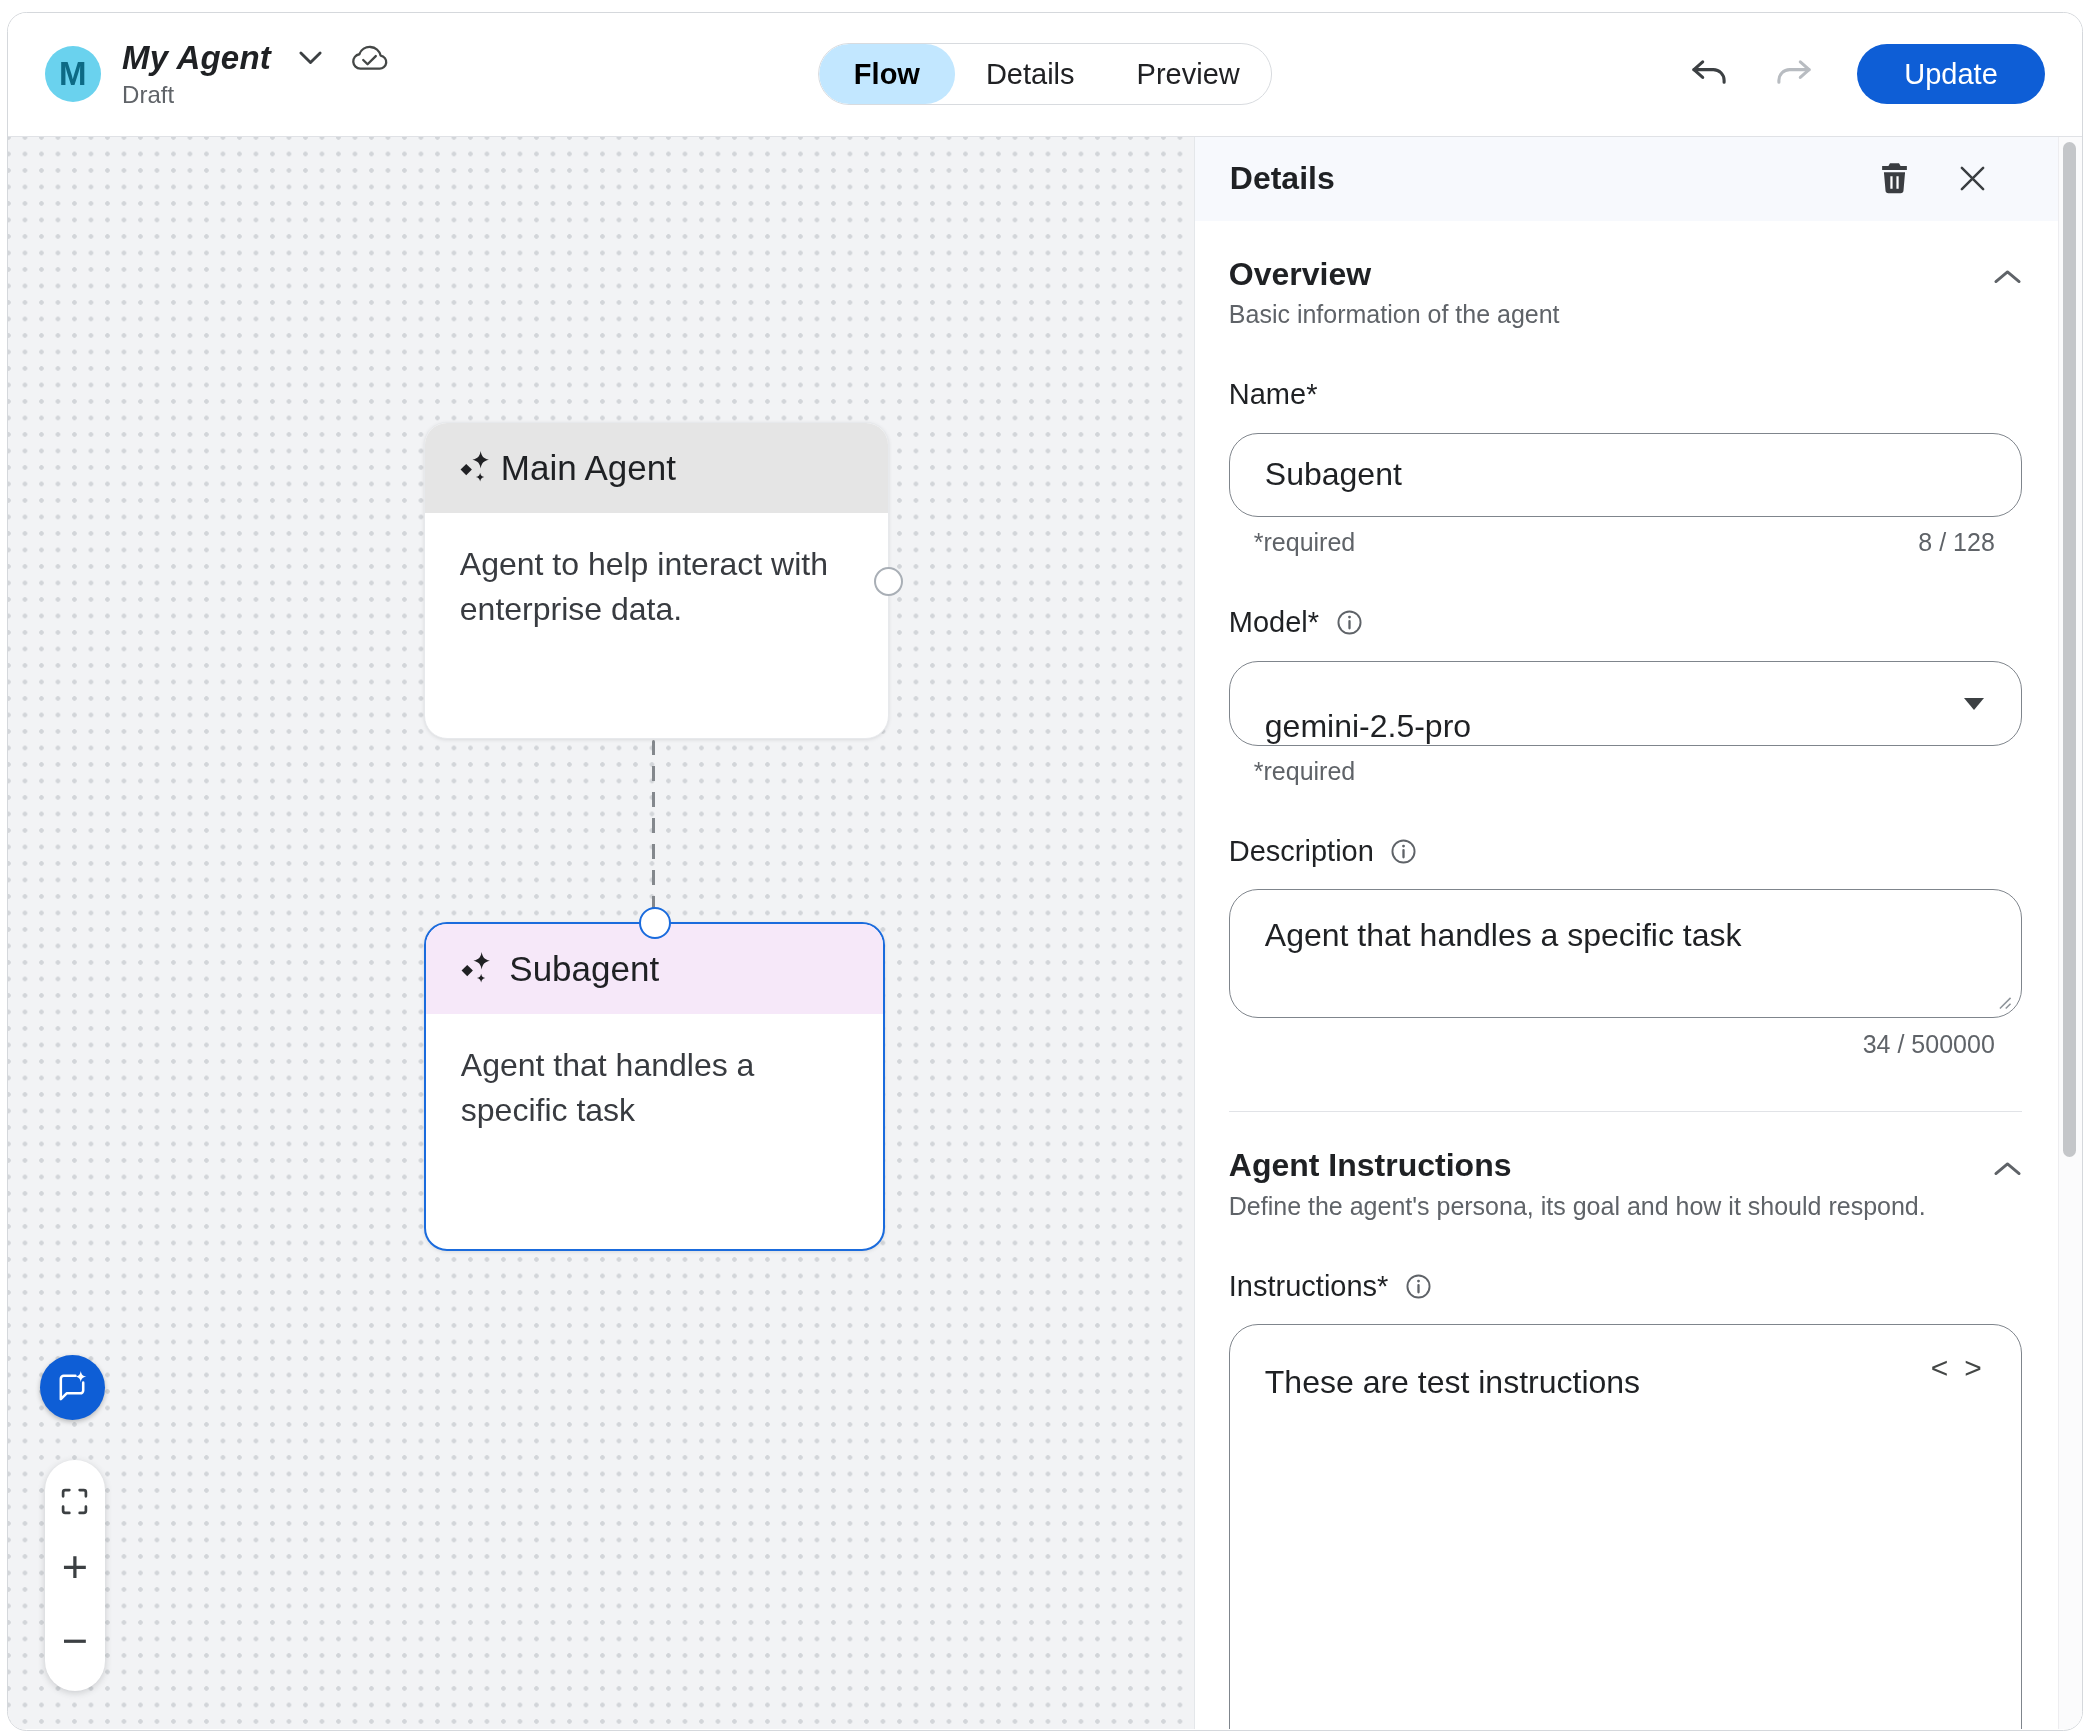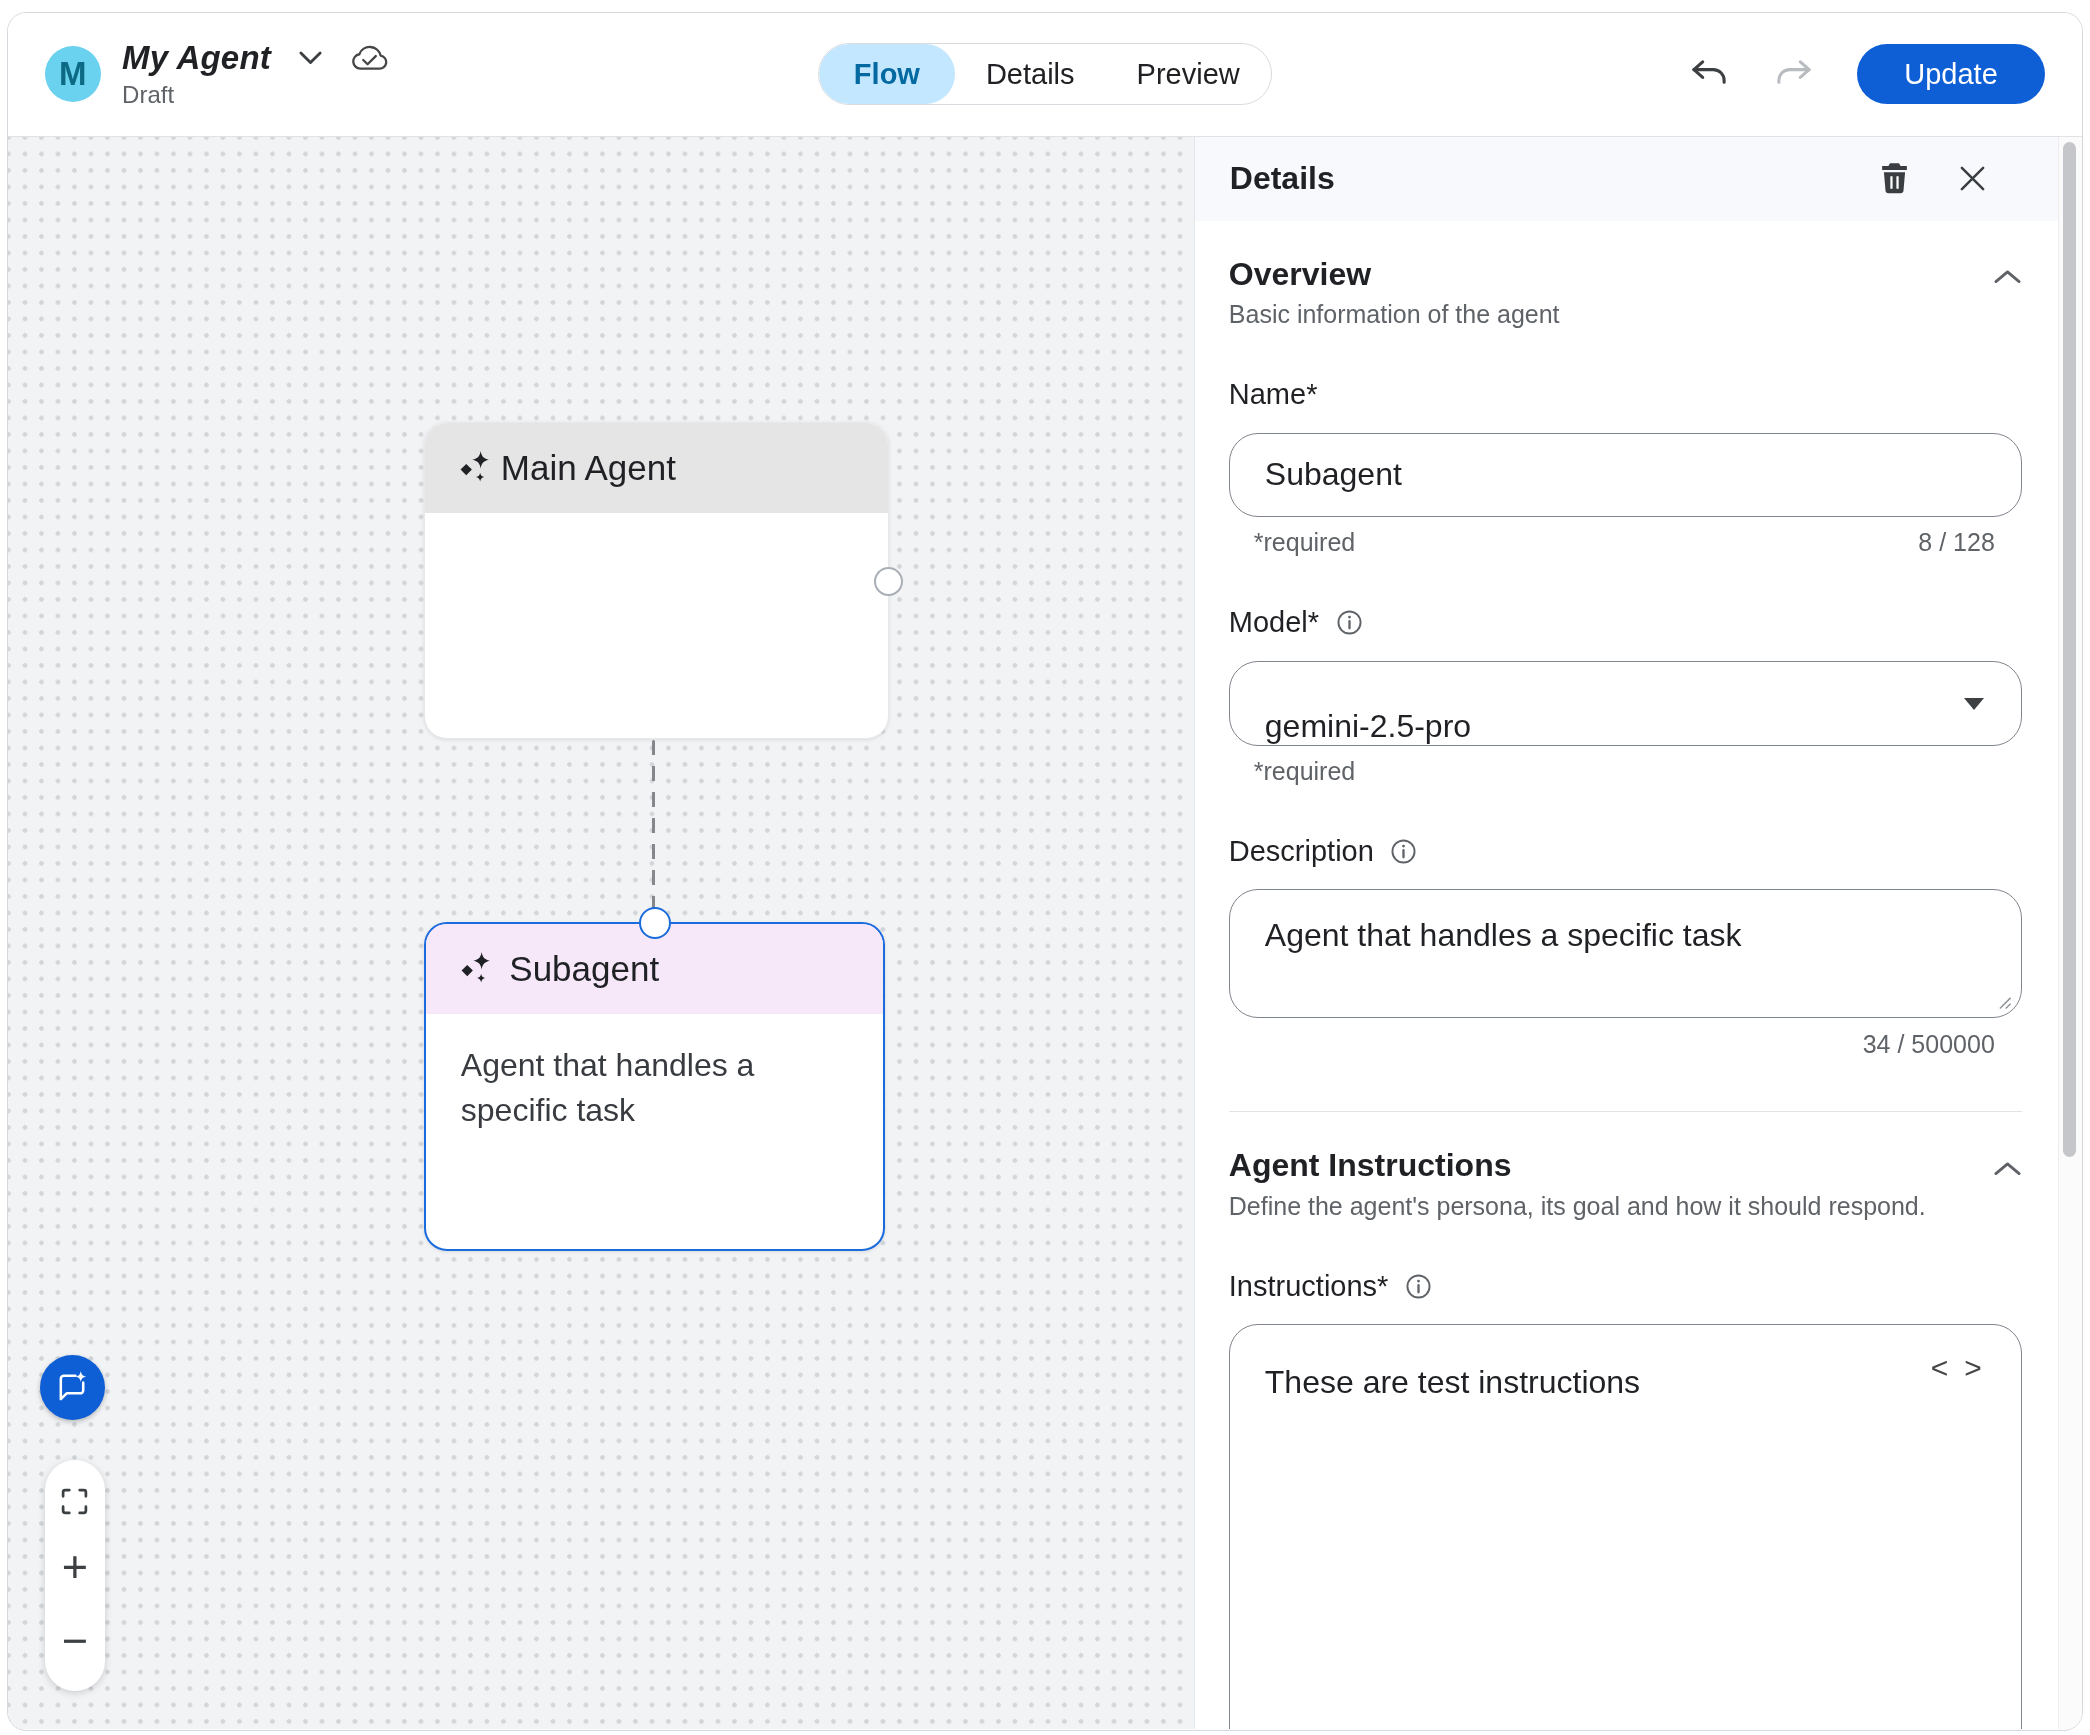--- a/index.html
+++ b/index.html
@@ -31,21 +31,21 @@
   
   .tabs{
     position:absolute;left:50%;top:50%;transform:translate(-50%,-50%);
     display:flex;align-items:center;height:62px;border:1.9px solid #d8dbdf;border-radius:33px;
     background:#fff;box-sizing:border-box;overflow:hidden;
   }
   .tab{
     height:100%;display:flex;align-items:center;padding:0 31px;font-size:29px;color:#202124;
     border:none;background:transparent;cursor:pointer;font-family:inherit;
   }
-  .tab.active{background:#c2e7ff;color:#0369a1;font-weight:700;border-radius:31px;padding:0 35px;}
+  .tab.active{background:#c2e7ff;color:#000000;font-weight:700;border-radius:31px;padding:0 35px;}
   .topbar-right{margin-left:auto;display:flex;align-items:center;gap:43px;}
   .btn-update{
     height:60px;padding:0 47px;border-radius:31px;background:#0e5ed6;color:#fff;
     font-size:29px;font-weight:500;border:none;cursor:pointer;font-family:inherit;
   }
   
   .main{display:flex;height:calc(100% - 125px);}
   
   .canvas{
     flex:1;position:relative;overflow:hidden;background-color:#f2f3f5;
@@ -181,20 +181,21 @@
         <div class="node-header">
           <span>
             <svg width="35" height="35" viewBox="0 0 34 34">
               <path d="M22 1 C23 6.4 24.6 8 30 9.5 C24.6 11 23 12.6 22 18 C21 12.6 19.4 11 14 9.5 C19.4 8 21 6.4 22 1 Z" fill="#202124"></path>
               <path d="M8 13.5 l5.5 5.5 -5.5 5.5 -5.5-5.5 Z" fill="#202124"></path>
               <path d="M21.5 22 C22 24.6 23 25.6 25.6 26.2 C23 26.9 22 27.9 21.5 30.5 C21 27.9 20 26.9 17.4 26.2 C20 25.6 21 24.6 21.5 22 Z" fill="#202124"></path>
             </svg>
           </span>
           <span class="node-title">Main Agent</span>
         </div>
+        <div class="node-body">Agent to help interact with enterprise data.</div>
       </div>
 
       <div class="node node-sub">
         <div class="node-header">
           <span>
             <svg width="35" height="35" viewBox="0 0 34 34">
               <path d="M22 1 C23 6.4 24.6 8 30 9.5 C24.6 11 23 12.6 22 18 C21 12.6 19.4 11 14 9.5 C19.4 8 21 6.4 22 1 Z" fill="#202124"></path>
               <path d="M8 13.5 l5.5 5.5 -5.5 5.5 -5.5-5.5 Z" fill="#202124"></path>
               <path d="M21.5 22 C22 24.6 23 25.6 25.6 26.2 C23 26.9 22 27.9 21.5 30.5 C21 27.9 20 26.9 17.4 26.2 C20 25.6 21 24.6 21.5 22 Z" fill="#202124"></path>
             </svg>

